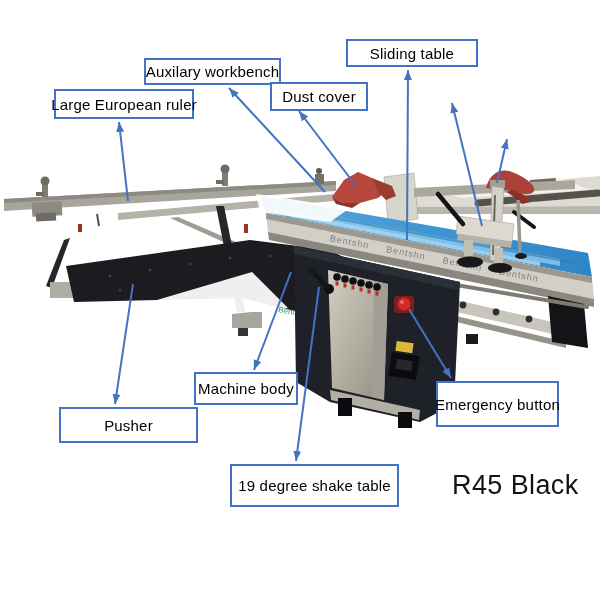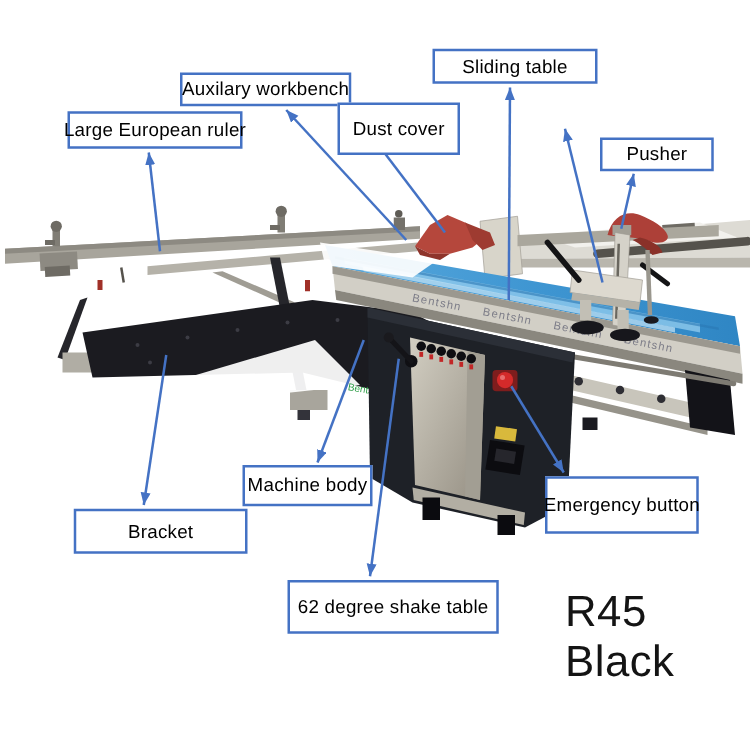--- a/index.html
+++ b/index.html
@@ -6,21 +6,21 @@
   body{width:600px;height:600px;overflow:hidden;font-family:"Liberation Sans",sans-serif}
   .stage{position:relative;width:600px;height:600px;background:#fff}
   .stage svg{position:absolute;left:0;top:0}
   .callout{
     position:absolute;display:flex;align-items:center;justify-content:center;
     border:2px solid #4472C4;background:#fff;color:#000000;
     font-size:15px;line-height:1;white-space:nowrap;box-sizing:border-box;
     letter-spacing:.2px;overflow:visible;z-index:3;
   }
   .model{
-    position:absolute;font-size:35px;color:#141414;letter-spacing:.4px;z-index:3;
+    position:absolute;font-size:27px;color:#141414;letter-spacing:.4px;z-index:3;
   }
 </style>
 </head>
 <body>
 
 <div class="stage">
 
   <svg width="600" height="600" viewBox="0 0 600 600">
     <defs>
       <marker id="ah" markerUnits="userSpaceOnUse" markerWidth="12" markerHeight="10" refX="10" refY="4" orient="auto">
@@ -201,22 +201,21 @@
       <line x1="128" y1="201" x2="119" y2="122" marker-end="url(#ah)"></line>
       <line x1="291" y1="272" x2="254" y2="370" marker-end="url(#ah)"></line>
       <line x1="133" y1="284" x2="115" y2="404" marker-end="url(#ah)"></line>
       <line x1="319" y1="287" x2="296" y2="461" marker-end="url(#ah)"></line>
       <line x1="409" y1="309" x2="451" y2="378" marker-end="url(#ah)"></line>
     </g>
   </svg>
 
   <div class="callout" style="left:346px;top:39px;width:132px;height:28px">Sliding table</div>
   <div class="callout" style="left:144px;top:58px;width:137px;height:27px">Auxilary workbench</div>
-  <div class="callout" style="left:270px;top:82px;width:98px;height:42px">Dust cover</div>
-  <div class="callout" style="left:480px;top:110px;width:91px;height:27px">Pusher</div>
+  <div class="callout" style="left:270px;top:82px;width:98px;height:29px">Dust cover</div>
   <div class="callout" style="left:54px;top:89px;width:140px;height:30px">Large European ruler</div>
   <div class="callout" style="left:194px;top:372px;width:104px;height:33px">Machine body</div>
-  <div class="callout" style="left:59px;top:407px;width:139px;height:36px">Bracket</div>
-  <div class="callout" style="left:230px;top:464px;width:169px;height:43px">62 degree shake table</div>
+  <div class="callout" style="left:59px;top:407px;width:139px;height:36px">Pusher</div>
+  <div class="callout" style="left:230px;top:464px;width:169px;height:43px">19 degree shake table</div>
   <div class="callout" style="left:436px;top:381px;width:123px;height:46px">Emergency button</div>
 
   <div class="model" style="left:452px;top:470px">R45 Black</div>
 </div>
 
 </body></html>

